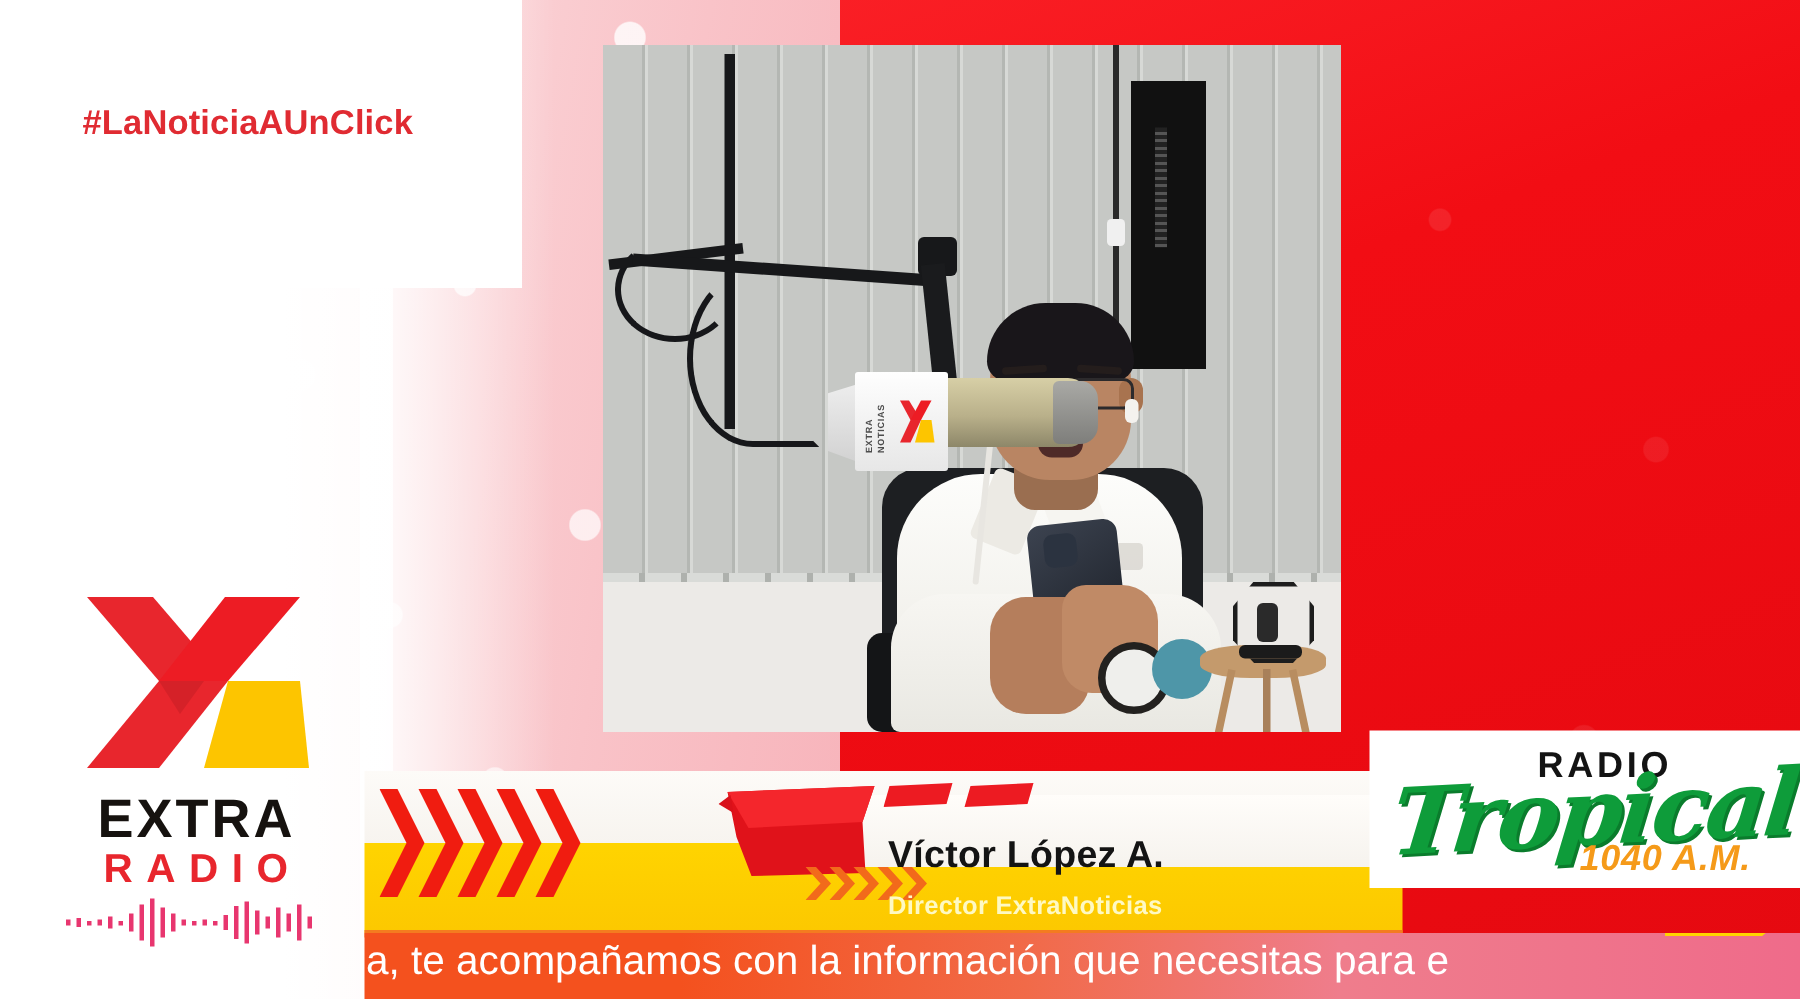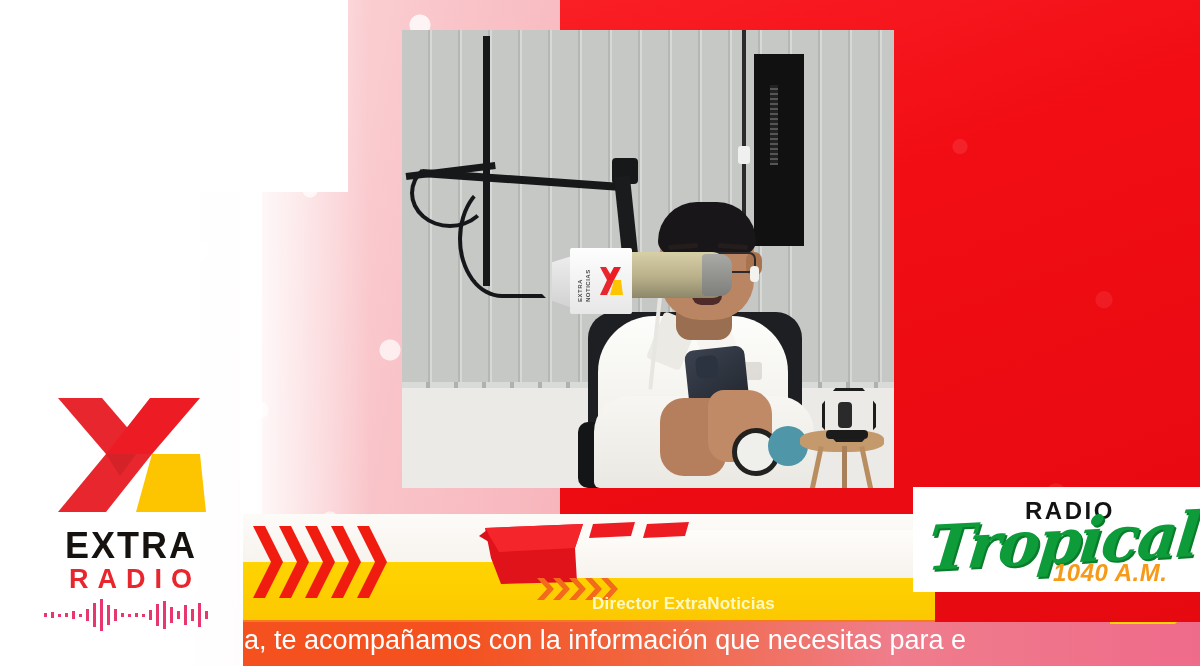--- a/index.html
+++ b/index.html
@@ -229,20 +229,21 @@
 <body>
 
 <div id="stage">
 
   <div class="bg-red"></div>
   <div class="bg-pink"></div>
   <div class="bg-white-panel"></div>
   <div class="bg-white-panel2"></div>
   <div class="bg-white-fade"></div>
 
+  <div class="hashtag">#LaNoticiaAUnClick</div>
 
   <div class="logo">
     <svg width="182" height="132" viewBox="0 0 182 132">
       <polygon points="18,6 62,6 110,62 66,62" fill="#e8262d"></polygon>
       <polygon points="110,6 160,6 112,62 66,62" fill="#ed1c24"></polygon>
       <polygon points="18,120 66,62 112,62 66,120" fill="#e8262d"></polygon>
       <polygon points="112,62 160,62 166,120 96,120" fill="#fdc500"></polygon>
       <polygon points="66,62 96,62 80,84" fill="#c81e24" opacity=".6"></polygon>
     </svg>
     <div class="logo-extra">EXTRA</div>
@@ -372,20 +373,21 @@
     <svg class="lt-minichev" viewBox="0 0 86 26">
       <g fill="#f26a1b">
         <polygon points="0,2 7,2 17,13 7,24 0,24 10,13"></polygon>
         <polygon points="16,2 23,2 33,13 23,24 16,24 26,13"></polygon>
         <polygon points="32,2 39,2 49,13 39,24 32,24 42,13"></polygon>
         <polygon points="48,2 55,2 65,13 55,24 48,24 58,13"></polygon>
         <polygon points="64,2 71,2 81,13 71,24 64,24 74,13"></polygon>
       </g>
     </svg>
 
+    <div class="lt-name">Víctor López A.</div>
     <div class="lt-role">Director ExtraNoticias</div>
     <div class="lt-bottomline"></div>
   </div>
 
   <div class="tropical">
     <div class="tr-radio">RADIO</div>
     <div class="tr-name">Tropical</div>
     <div class="tr-freq">1040 A.M.</div>
   </div>
 

